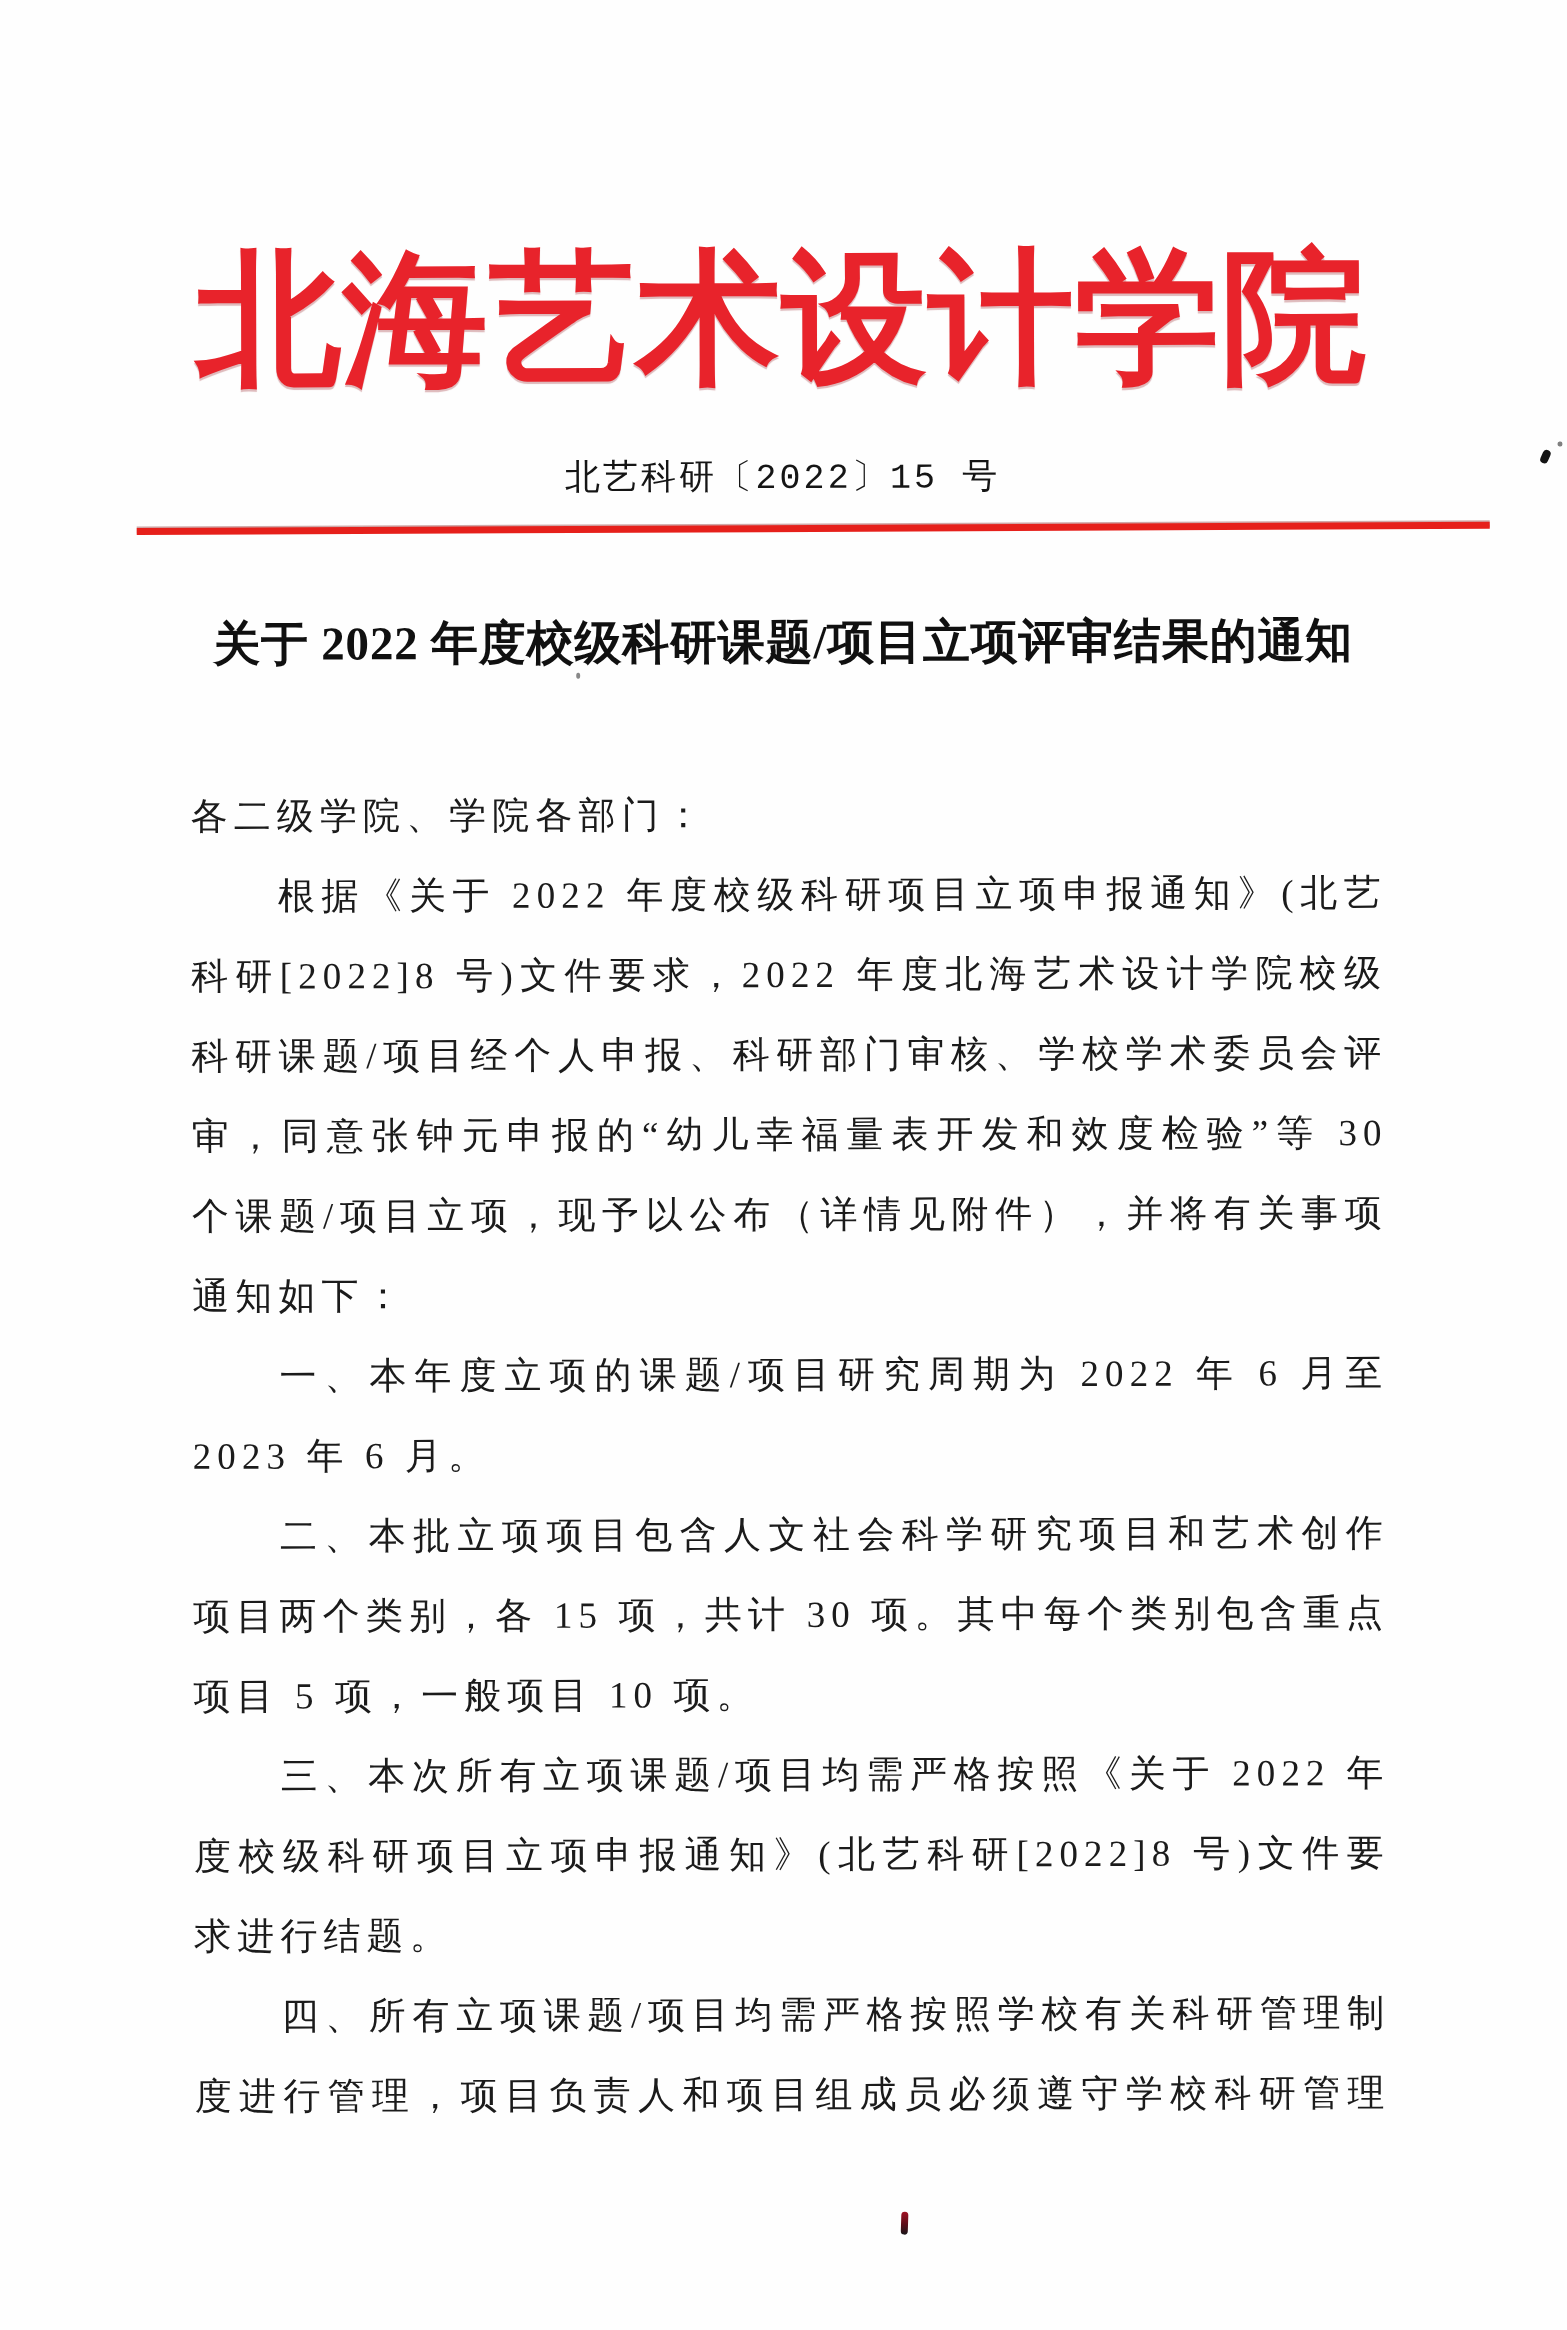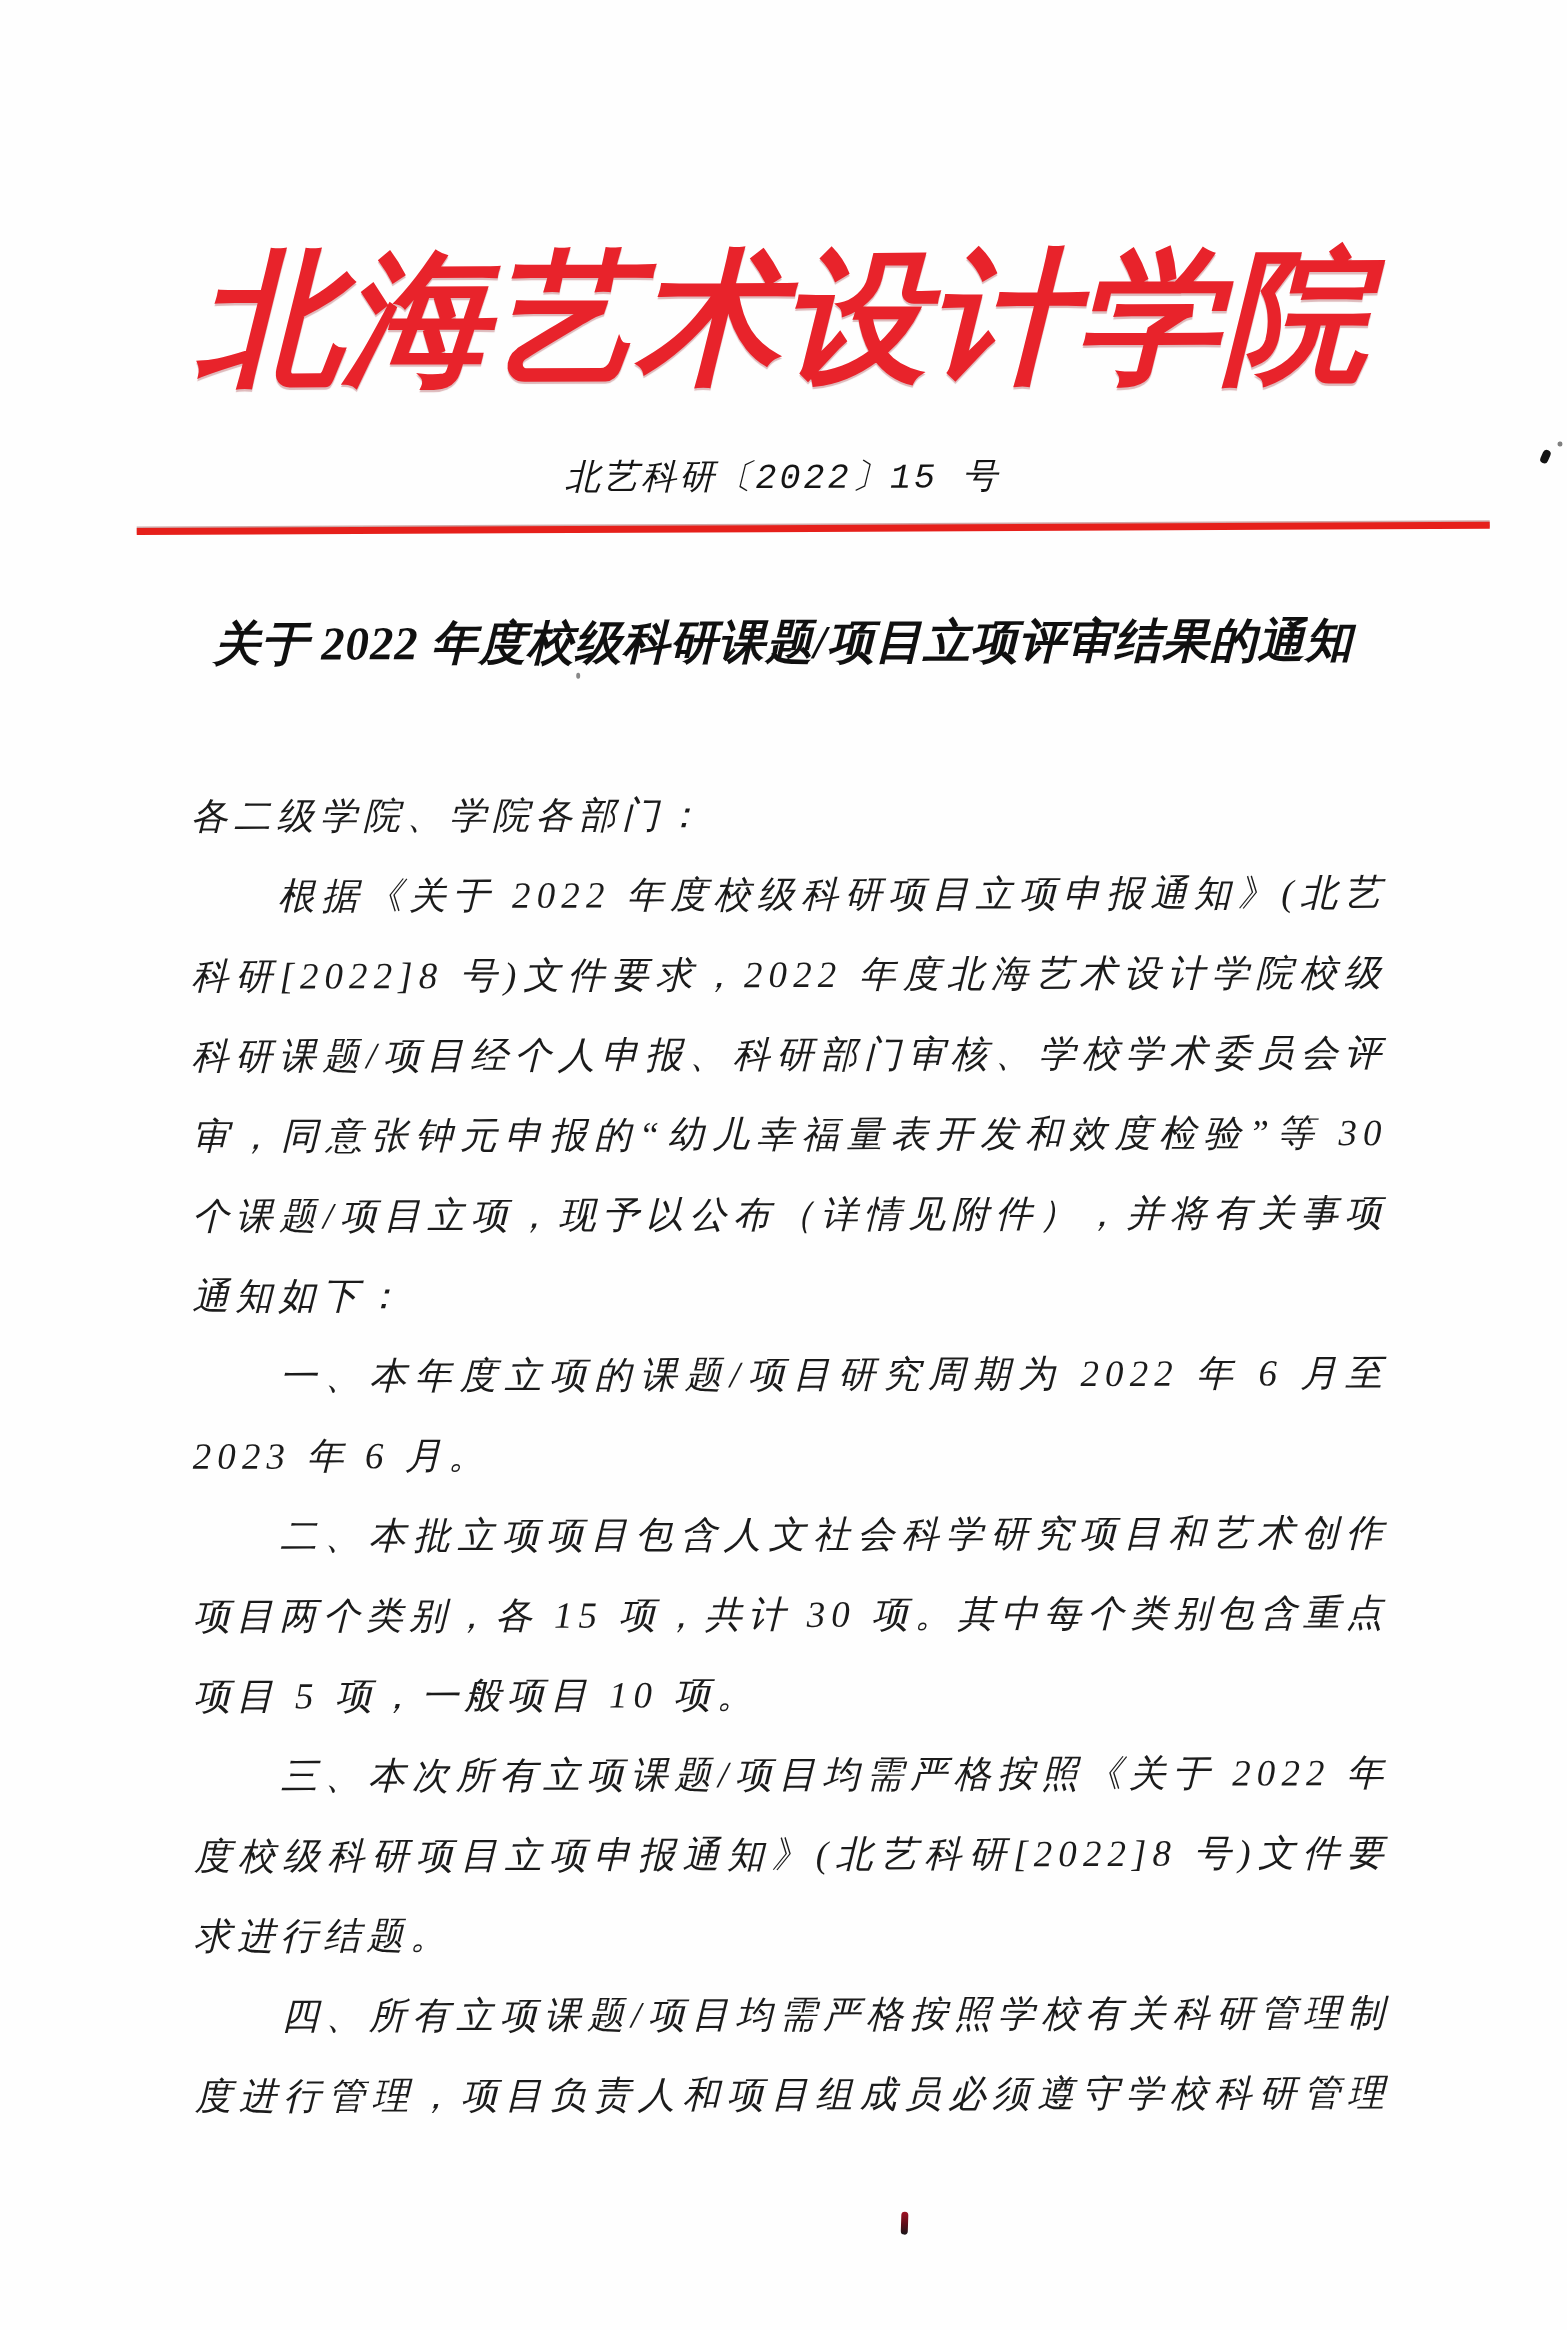--- a/index.html
+++ b/index.html
@@ -5,21 +5,20 @@
   * { margin: 0; padding: 0; box-sizing: border-box; }
   html, body { background: #ffffff; }
   .page {
     position: relative;
     width: 1568px;
     height: 2330px;
     background: #fefefe;
     overflow: hidden;
     font-family: "Liberation Serif", "DejaVu Serif", serif;
     color: #1c1c1c;
-    font-style: italic;
   }
   .scan-tilt {
     position: absolute;
     inset: 0;
     transform: rotate(-0.18deg);
     transform-origin: 50% 40%;
   }
   
   .institution {
     position: absolute;

